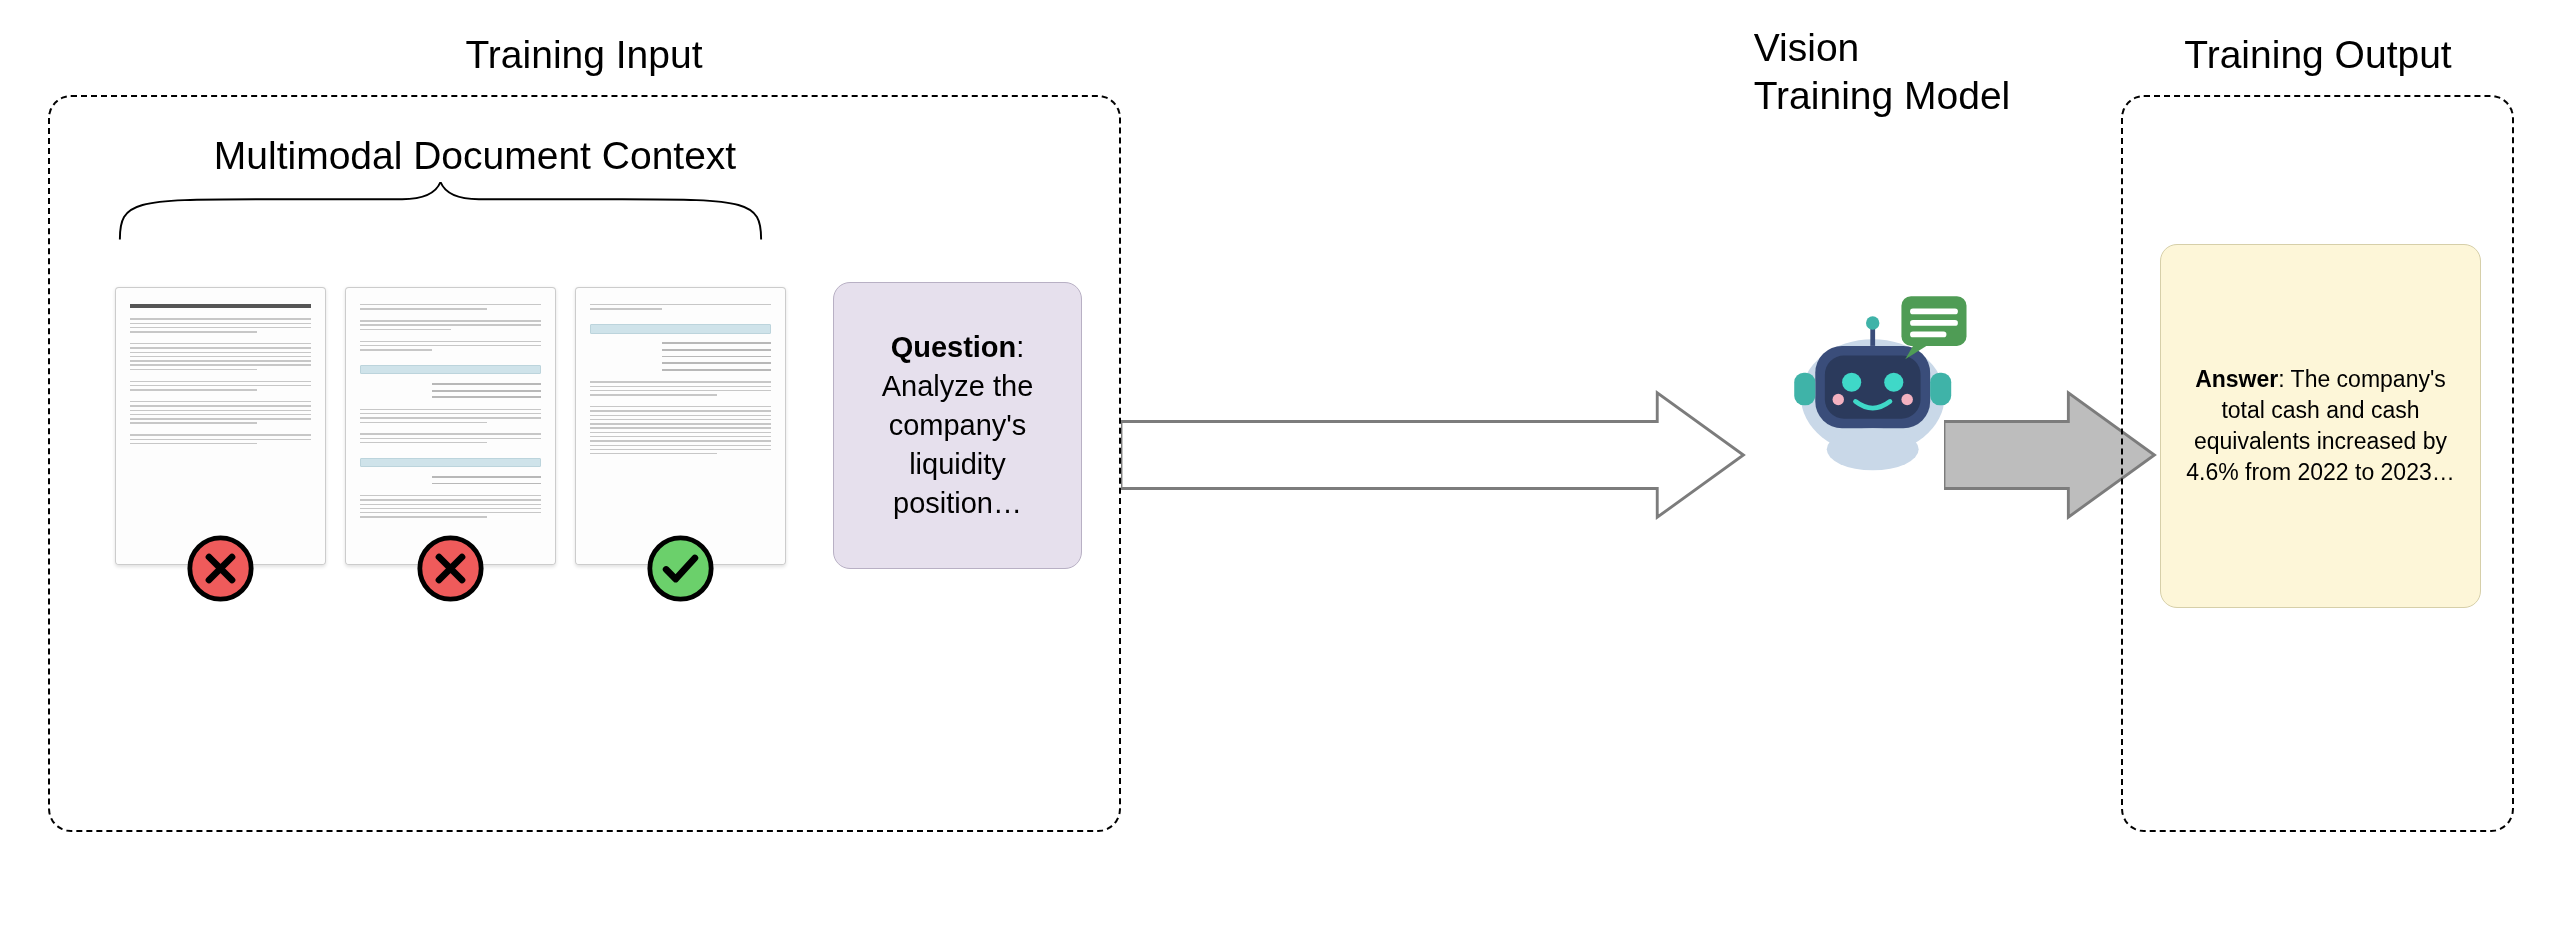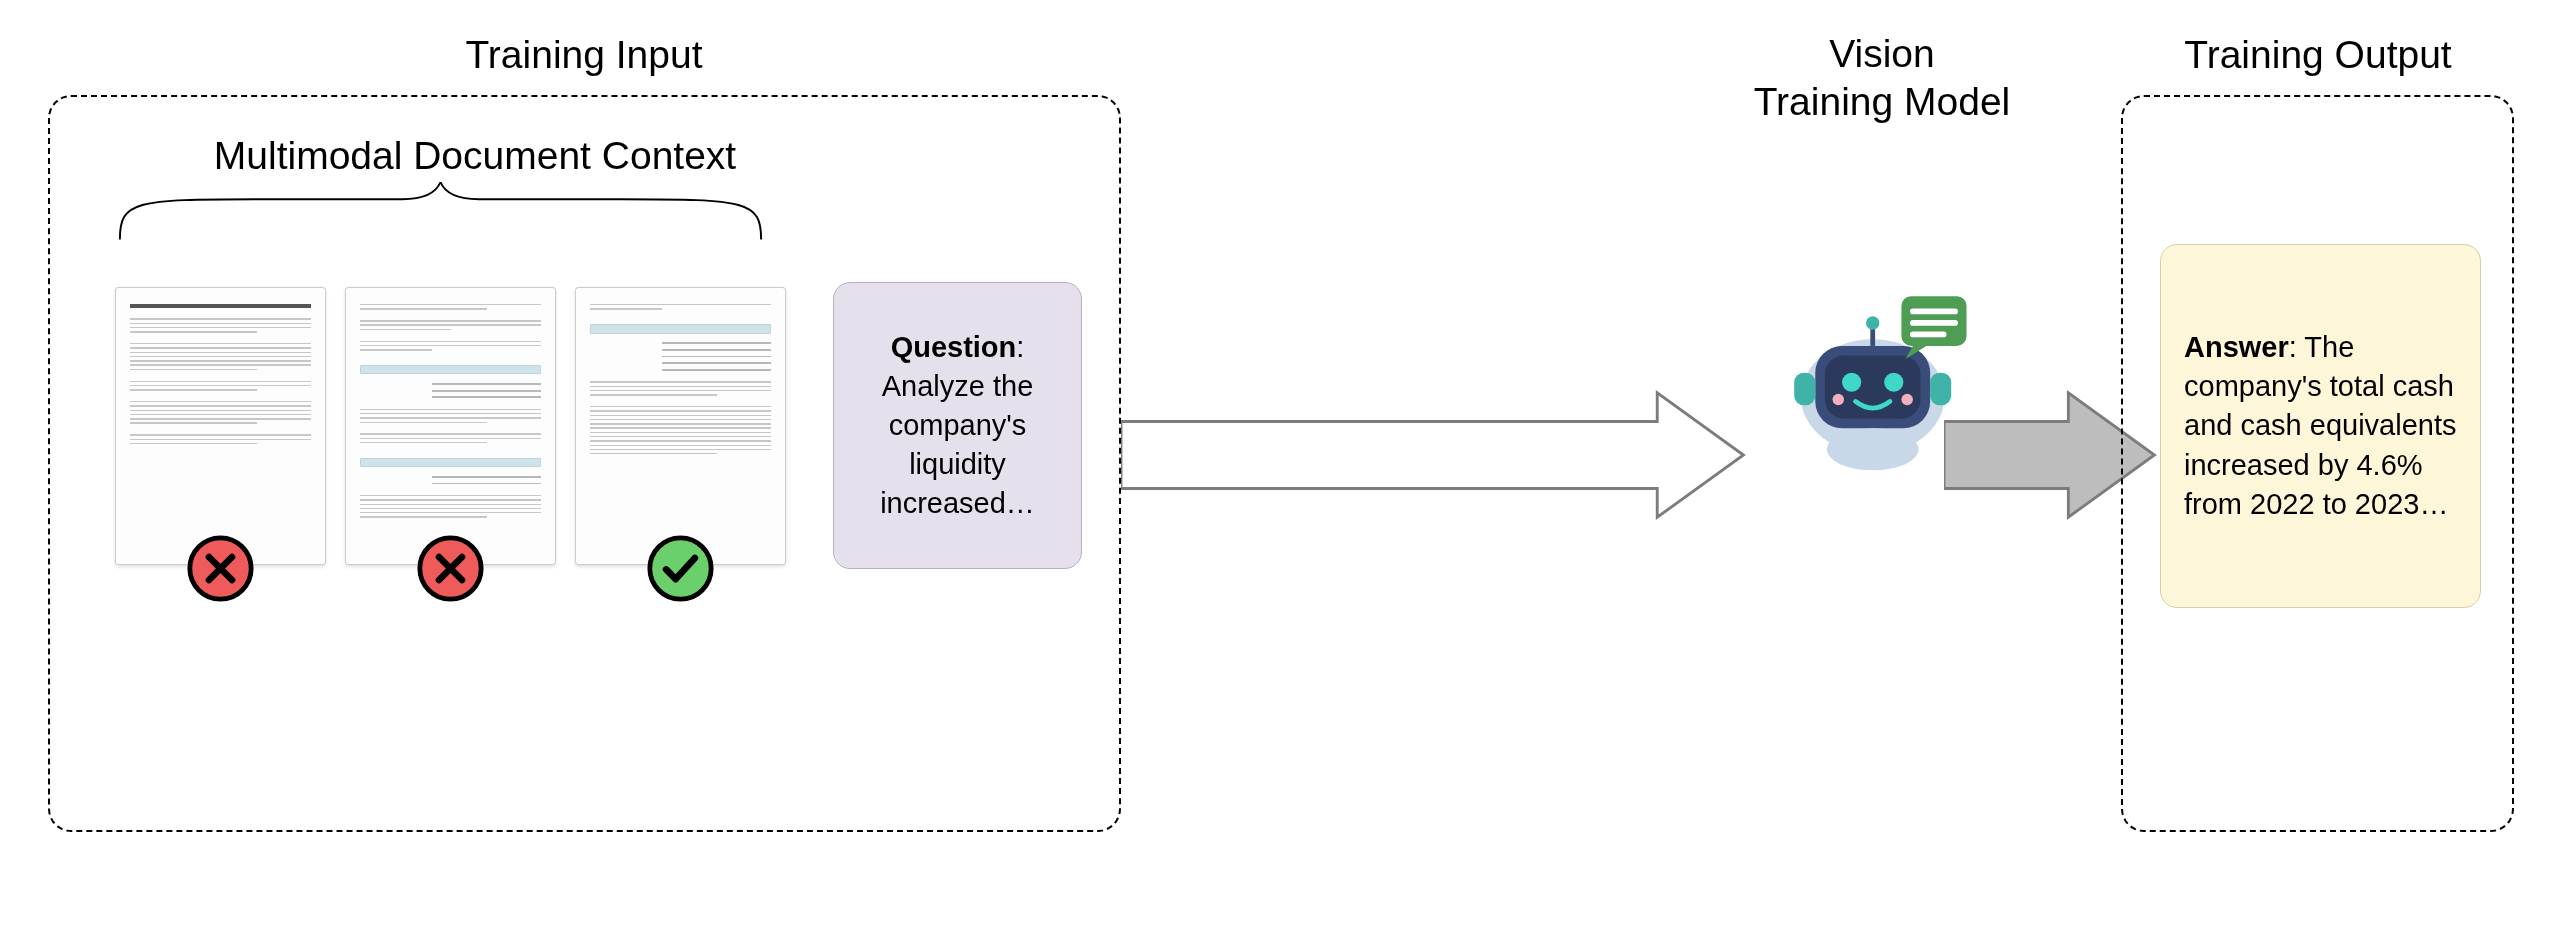--- a/index.html
+++ b/index.html
@@ -86,23 +86,23 @@
     width: 321px;
     height: 364px;
     background: #fdf6d8;
     border: 1.4px solid #d6cfa9;
     border-radius: 17px;
     padding: 25px 23px;
     display: flex;
     align-items: center;
   }
   .answer-text {
-    font-size: 29px;
+    font-size: 23px;
     color: #000;
-    text-align: left;
+    text-align: center;
     line-height: 1.35;
   }
   .answer-text .alabel { font-weight: 700; }
   
   .arrow {
     position: absolute;
     pointer-events: none;
   }
   
   .robot-wrap {
@@ -112,21 +112,21 @@
   }
   .robot-wrap svg { width:100%; height:100%; display:block; }
 </style>
 </head>
 <body>
 
 <div class="stage">
 
   <div class="section-label" style="left:536px; top:-4.8px; transform:translateX(-50%);">Training Input</div>
 
-  <div class="section-label" style="left:1834px; top:-14.4px; transform:translateX(-50%); text-align:center; line-height:1.25;margin-top:6px;">
+  <div class="section-label" style="left:1834px; top:-14.4px; transform:translateX(-50%); text-align:left; line-height:1.25;">
       <div>Vision</div>
       <div>Training Model</div>
     </div>
 
   <div class="section-label" style="left:2270px; top:-4.8px; transform:translateX(-50%);">Training Output</div>
 
   <div class="dashed-box" style="left:0px; top:57px; width:1073px; height:737px;"></div>
 
   <div class="section-label" style="left:383px; top:96px; transform:translateX(-50%);margin-left:44px;">Multimodal Document Context</div>
 
@@ -261,21 +261,21 @@
   </div>
   <div class="status-icon" style="left:598px; top:496px;">
     <svg viewBox="0 0 72 72">
       <circle cx="36" cy="36" r="32" fill="#6bd06b" stroke="#000" stroke-width="5"></circle>
       <path d="M 21 37 L 31 47 L 51 25" stroke="#000" stroke-width="7" stroke-linecap="round" stroke-linejoin="round" fill="none"></path>
     </svg>
   </div>
 
   <div class="question-box" style="left:785px; top:244px;">
     <div class="question-text">
-      <span class="qlabel">Question</span><span>: Analyze the company's liquidity increased…</span>
+      <span class="qlabel">Question</span><span>: Analyze the company's liquidity position…</span>
     </div>
   </div>
 
   <svg class="arrow" style="left:1073px; top:345px;" width="632" height="144" viewBox="0 0 660 150">
     <path d="M 0 40 L 560 40 L 560 10 L 650 75 L 560 140 L 560 110 L 0 110 Z" fill="none" stroke="#7c7c7c" stroke-width="3"></path>
   </svg>
 
   <svg class="arrow" style="left:1896px; top:345px;" width="220" height="144" viewBox="0 0 230 150">
     <path d="M 0 40 L 130 40 L 130 10 L 220 75 L 130 140 L 130 110 L 0 110 Z" fill="#bdbdbd" stroke="#7c7c7c" stroke-width="3"></path>
   </svg>

